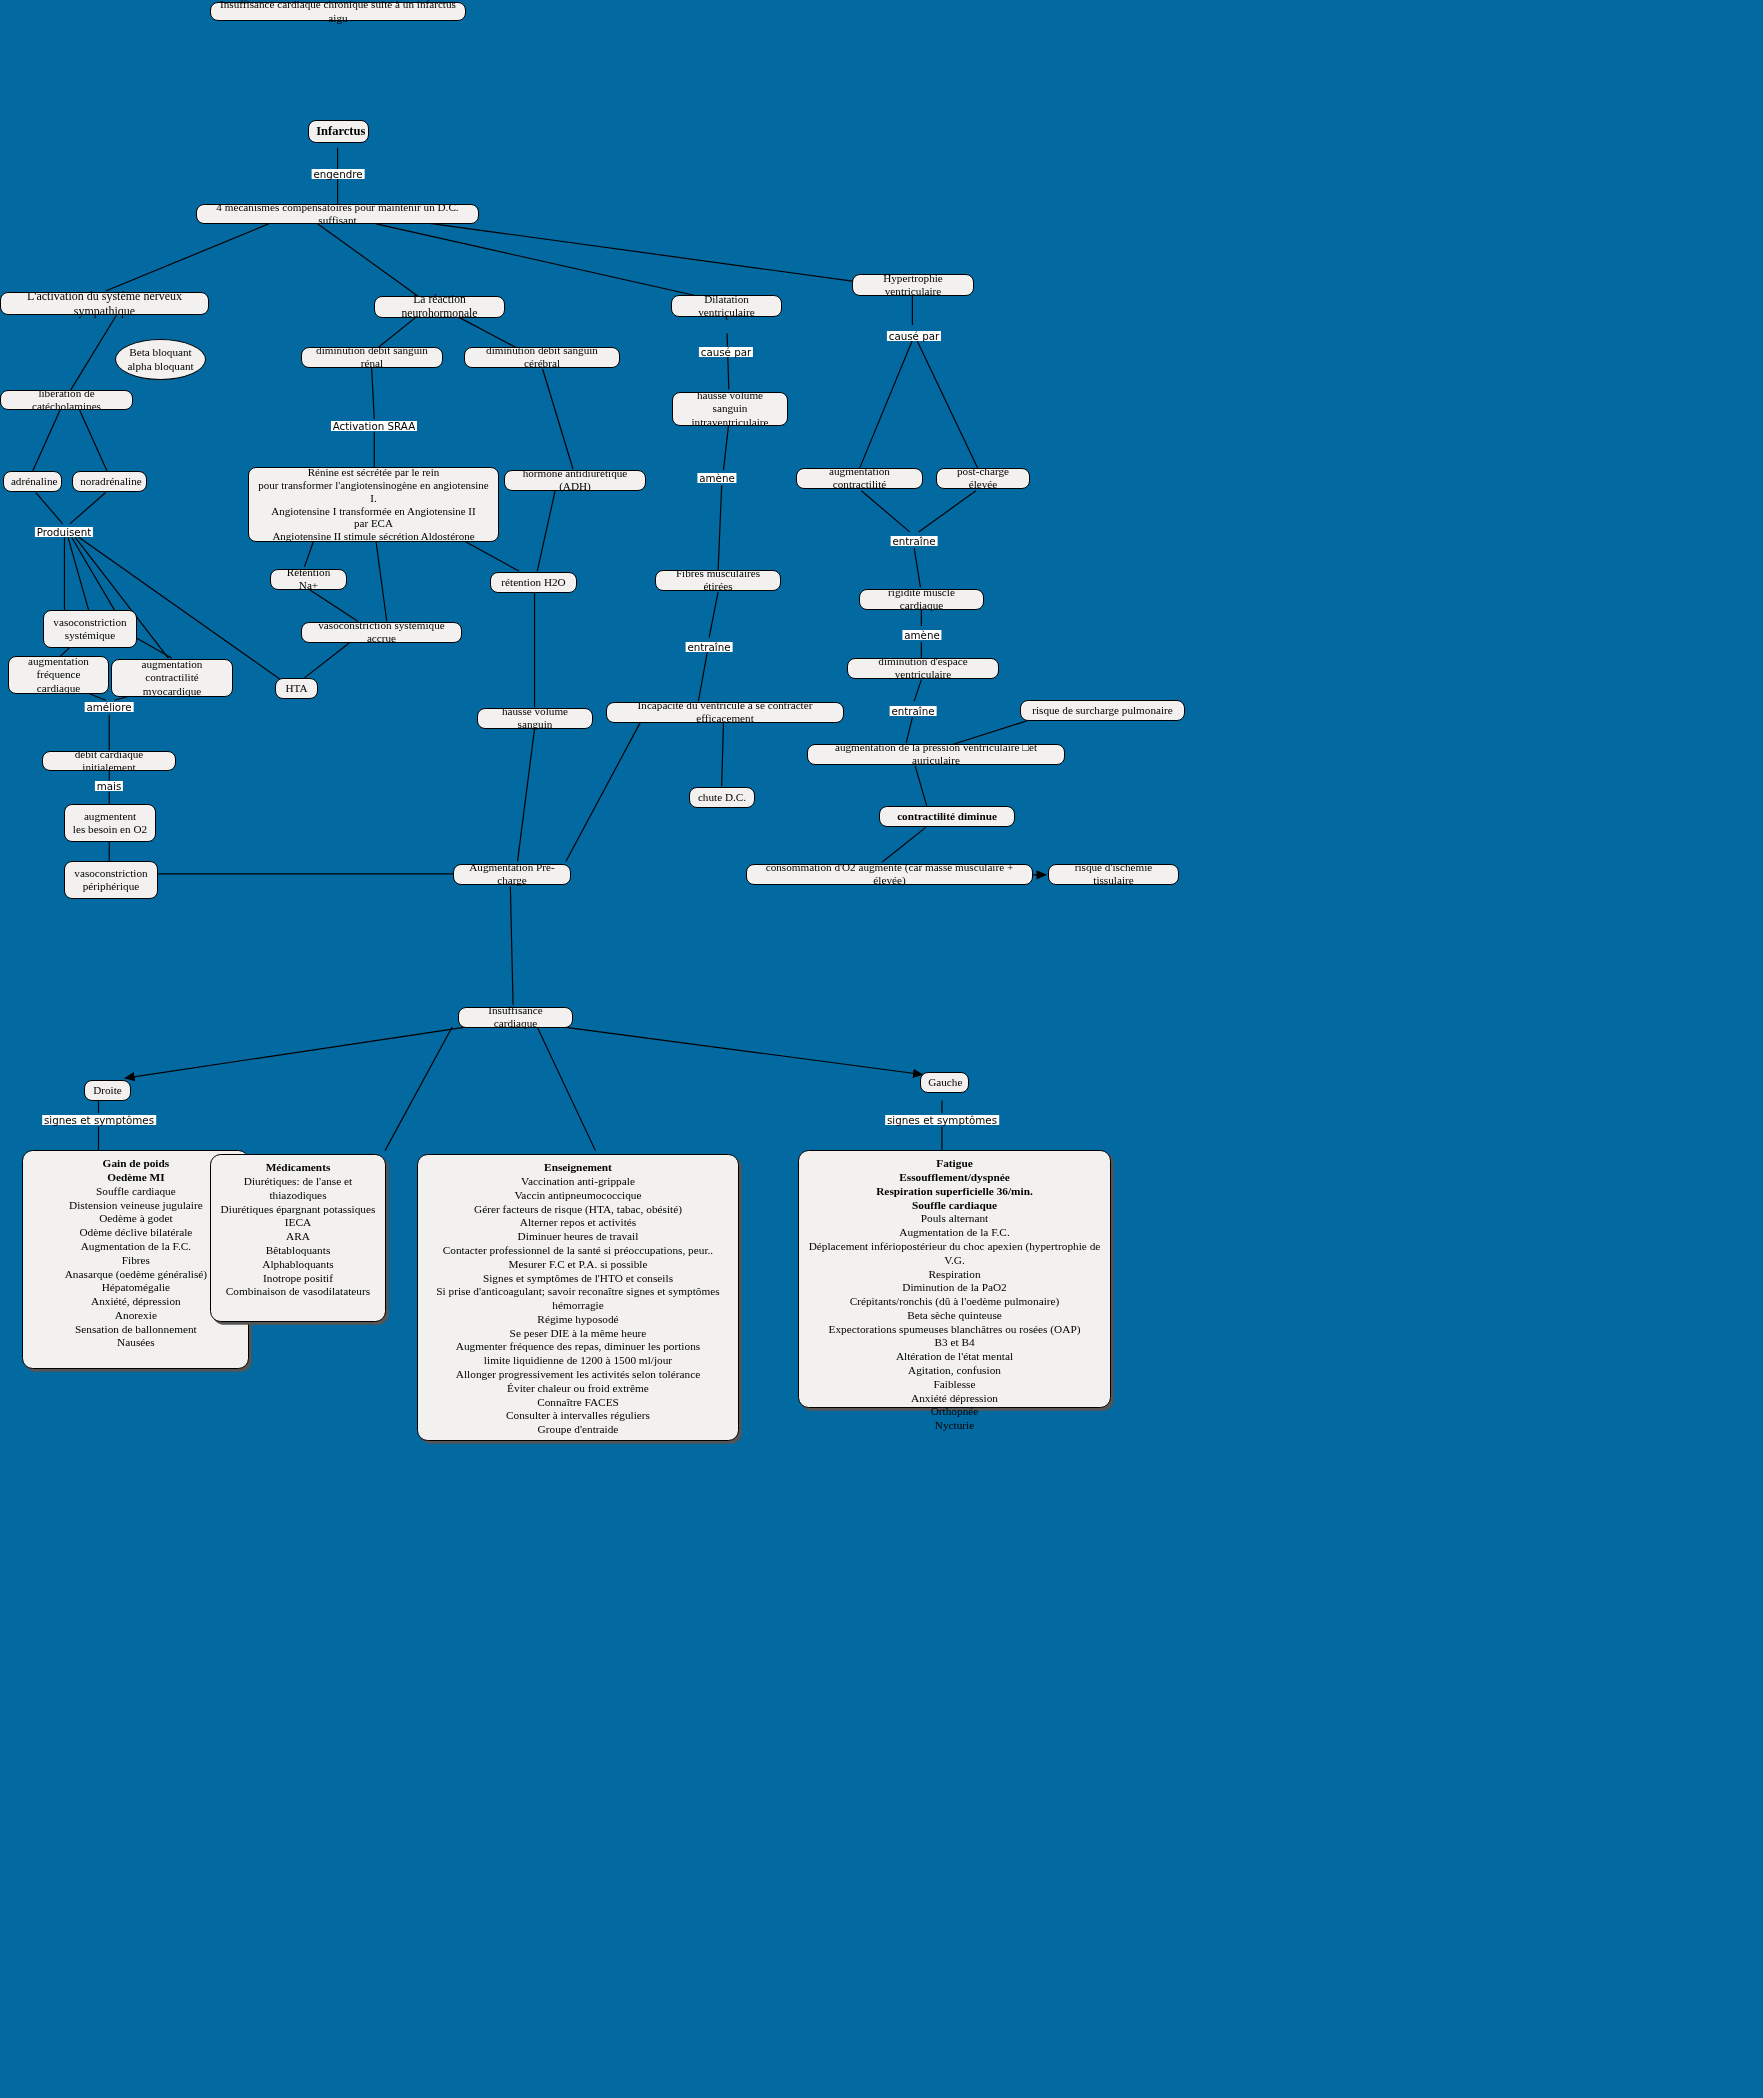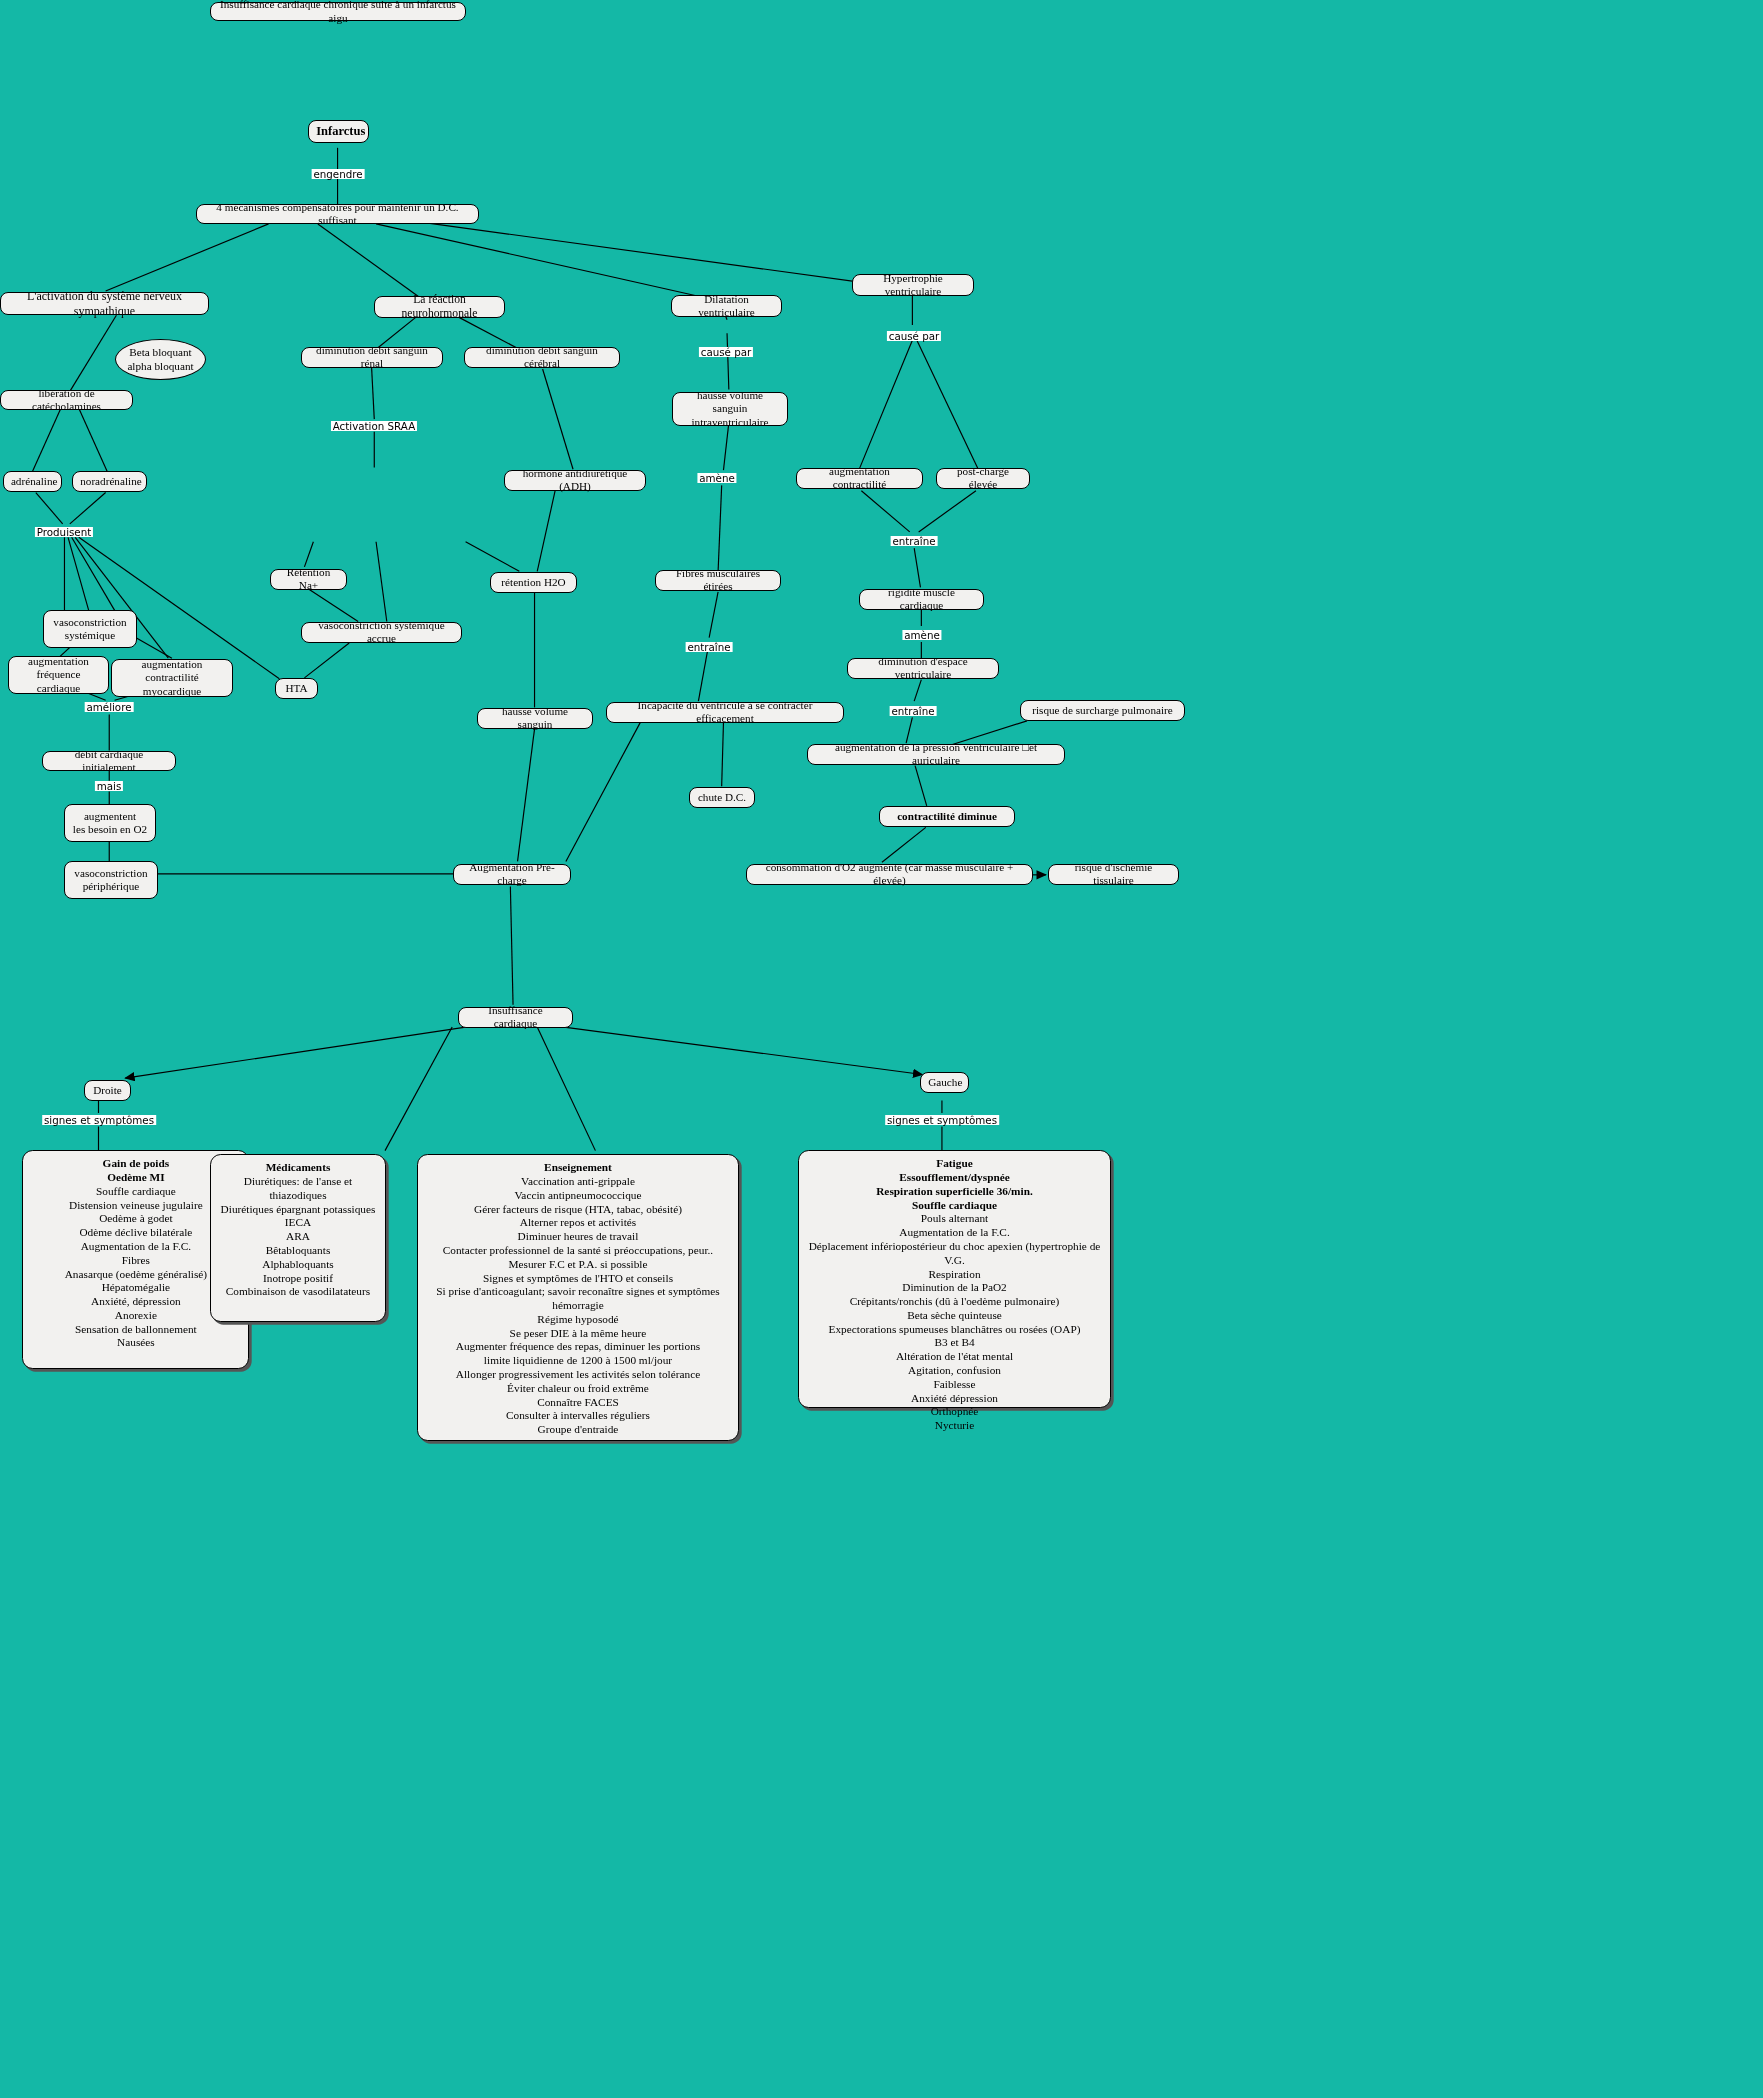--- a/index.html
+++ b/index.html
@@ -1,16 +1,16 @@
 <!DOCTYPE html>
 <html style="font-size:14.3px"><head>
 <meta charset="utf-8">
 <style>
   html,body{margin:0;padding:0;background:#ffffff;}
-  #stage{position:relative;width:1763px;height:2098px;background:#14b8a6;
+  #stage{position:relative;width:1763px;height:2098px;background:#0369a1;
          font-family:"Liberation Serif",serif;overflow:hidden;}
   svg#edges{position:absolute;left:0;top:0;width:1763px;height:2098px;pointer-events:none;}
   .node{position:absolute;background:#f2f1ef;border:1.4px solid #000;border-radius:8px;
         box-sizing:border-box;display:flex;align-items:center;justify-content:center;
         text-align:center;line-height:1.18;color:#000;padding:2.7px 7.2px;
         font-family:"Liberation Serif",serif;}
   .node.oval{border-radius:50%;}
   .node.shadow{box-shadow:2.7px 2.7px 0 #555;}
   .node.big{border-width:1.8px;border-radius:10.7px;}
   .lbl{position:absolute;font-family:"DejaVu Sans",sans-serif;font-size:10.3px;color:#000;
@@ -218,20 +218,27 @@
   </div>
 
   <div class="node" style="left:301px;top:347px;width:142px;height:20.6px;font-size:11.2px;">
     <span class="n-txt">diminution débit sanguin rénal</span>
   </div>
   <div class="node" style="left:464px;top:347px;width:156px;height:20.6px;font-size:11.2px;">
     <span class="n-txt">diminution débit sanguin cérébral</span>
   </div>
   <div class="lbl" style="left:374px;top:421px;">Activation SRAA</div>
 
+  <div class="node" style="left:248px;top:467px;width:251px;height:75px;font-size:11px;">
+    <span class="n-txt">Rénine est sécrétée par le rein
+pour transformer l'angiotensinogène en angiotensine I.
+Angiotensine I transformée en Angiotensine II
+par ECA
+Angiotensine II stimule sécrétion Aldostérone</span>
+  </div>
   <div class="node" style="left:504px;top:470px;width:142px;height:20.6px;font-size:11.2px;">
     <span class="n-txt">hormone antidiurétique (ADH)</span>
   </div>
   <div class="node" style="left:270px;top:569px;width:77px;height:20.6px;font-size:11.2px;">
     <span class="n-txt">Rétention Na+</span>
   </div>
   <div class="node" style="left:490px;top:572px;width:87px;height:20.6px;font-size:11.2px;">
     <span class="n-txt">rétention H2O</span>
   </div>
   <div class="node" style="left:301px;top:622px;width:161px;height:20.6px;font-size:11.2px;">

